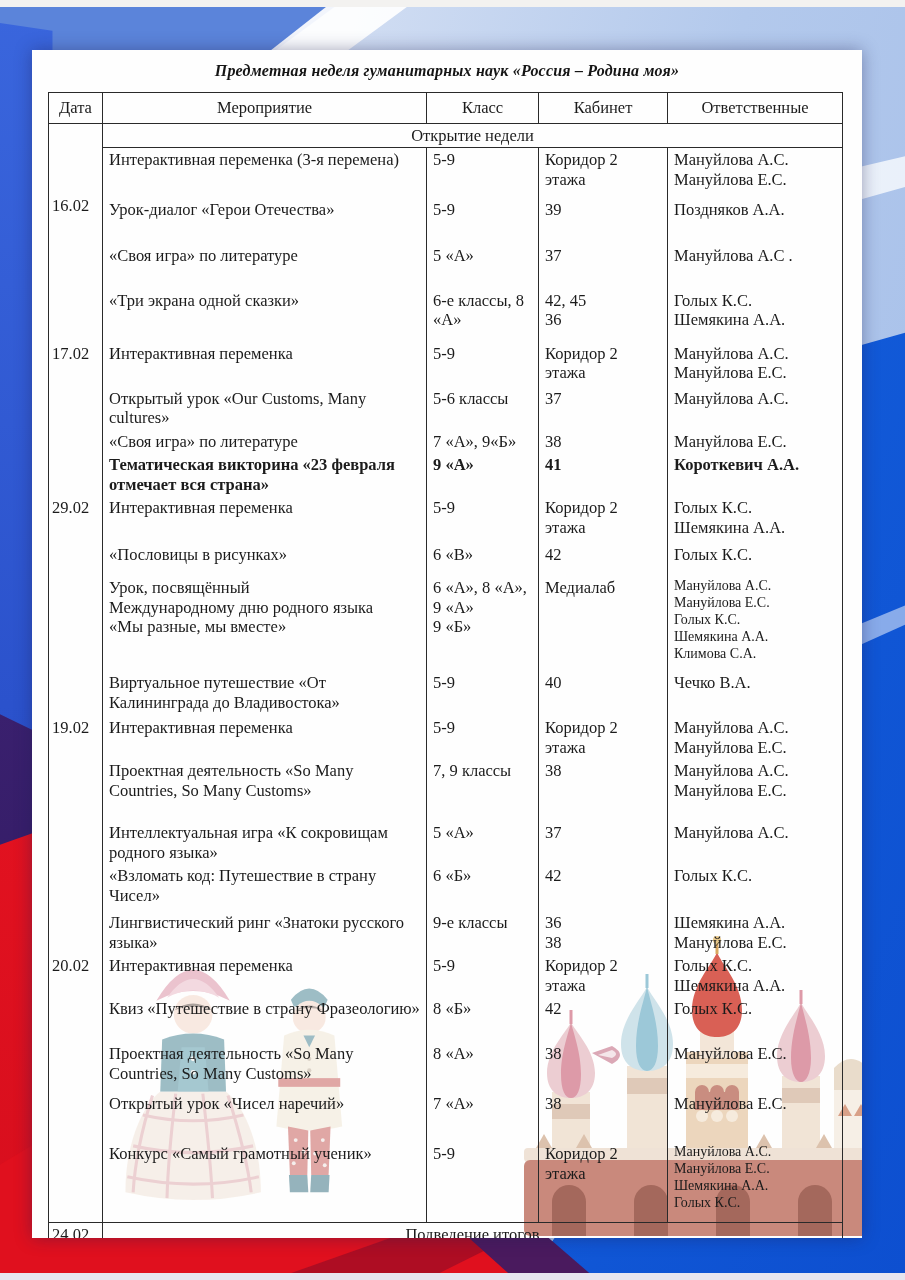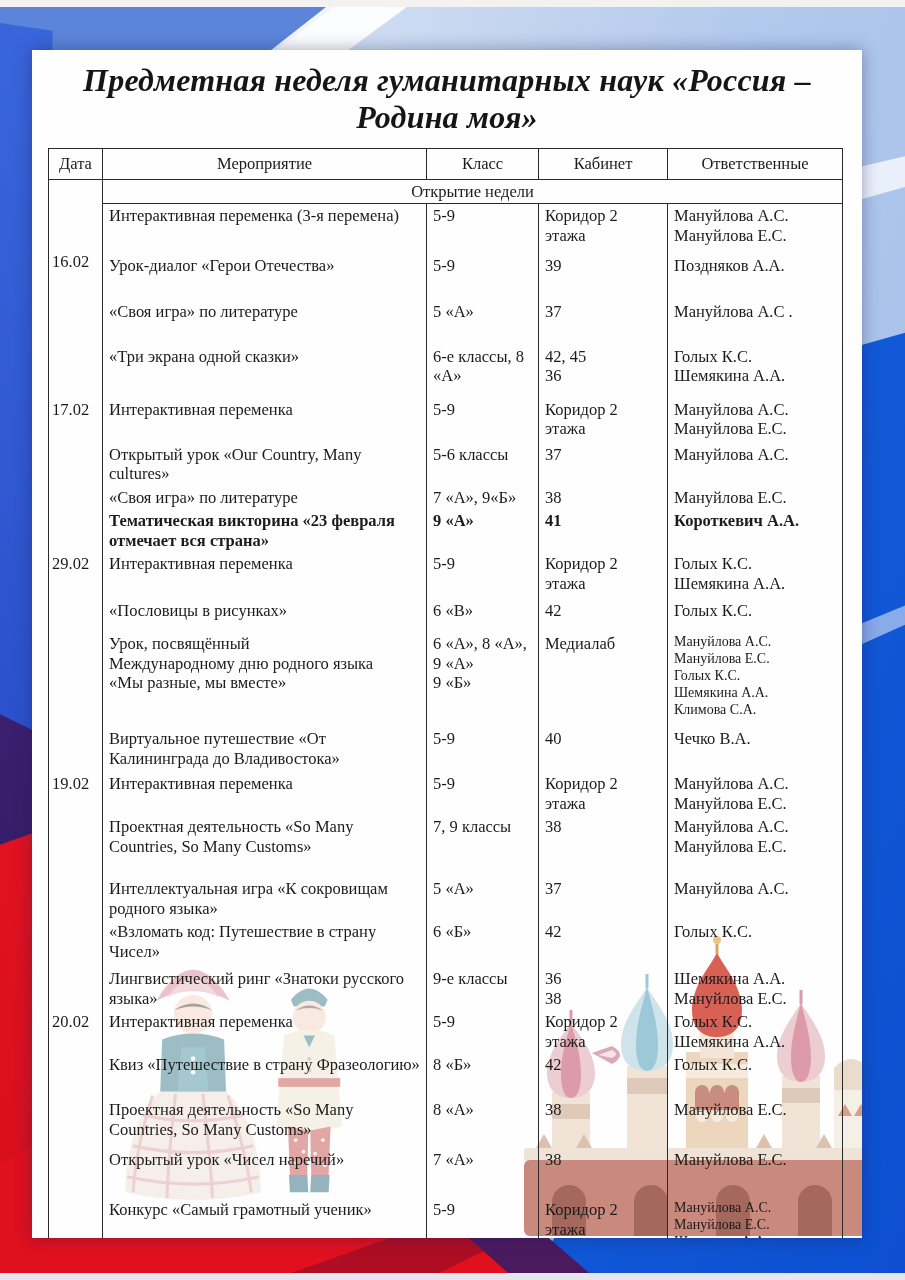--- a/index.html
+++ b/index.html
@@ -22,21 +22,21 @@
                clip-path:polygon(0 66%,6% 64.5%,7% 100%,0 100%);}
   .bg-bottom-red{background:#e0101e;clip-path:polygon(0 91%,7% 88%,52% 95.5%,60% 100%,0 100%);}
   .bg-bottom-crimson{background:#a50d24;opacity:.85;clip-path:polygon(30% 100%,50% 95%,57% 96.5%,47% 100%);}
   .bg-bottom-purple{background:#4a1a5e;clip-path:polygon(51% 96.2%,57.5% 94.8%,66% 100%,57% 100%);}
   .bg-top-gray{background:#f3f2f0;height:7px;left:0;right:0;top:0;position:absolute;}
   .bg-bot-gray{background:#e7e5ef;height:7px;left:0;right:0;bottom:0;position:absolute;}
   
   .page{position:absolute;left:32px;top:50px;width:830px;height:1188px;background:#fefefe;
         box-shadow:0 0 16px rgba(30,30,80,.4);overflow:hidden;}
   .page-title{position:relative;z-index:2;margin:12px 10px 12px 10px;text-align:center;
-              font-size:32px;font-weight:bold;font-style:italic;color:#151515;letter-spacing:.2px;}
+              font-size:16px;font-weight:bold;font-style:italic;color:#151515;letter-spacing:.2px;}
   table.schedule{position:relative;z-index:2;margin-left:16px;margin-top:2px;width:794px;
                  border-collapse:collapse;table-layout:fixed;background:transparent;
                  font-size:16.5px;line-height:1.18;color:#1b1b1b;}
   table.schedule,table.schedule th{border:1.2px solid #2a2a2a;}
   th{font-weight:normal;text-align:center;padding:3px 4px;height:24px;vertical-align:middle;}
   td{border-left:1px solid #2a2a2a;border-right:1px solid #2a2a2a;border-top:none;border-bottom:none;
      padding:2px 6px;vertical-align:top;white-space:pre-line;overflow:hidden;}
   td.date-cell{padding-left:3px;padding-right:2px;}
   td.section-cell,td.summary-cell{text-align:center;vertical-align:middle;white-space:normal;}
   td.section-cell{border-bottom:1.2px solid #2a2a2a;}
@@ -237,21 +237,21 @@
           </tr>
           <tr>
             <td class="date-cell" rowspan="4">17.02</td>
             <td class="event-cell">Интерактивная переменка</td>
             <td class="class-cell">5-9</td>
             <td class="room-cell">Коридор 2 этажа</td>
             <td class="resp-cell">Мануйлова А.С.
 Мануйлова Е.С.</td>
           </tr>
           <tr>
-            <td class="event-cell">Открытый урок «Our Country, Many cultures»</td>
+            <td class="event-cell">Открытый урок «Our Customs, Many cultures»</td>
             <td class="class-cell">5-6 классы</td>
             <td class="room-cell">37</td>
             <td class="resp-cell">Мануйлова А.С.</td>
           </tr>
           <tr>
             <td class="event-cell">«Своя игра» по литературе</td>
             <td class="class-cell">7 «А», 9«Б»</td>
             <td class="room-cell">38</td>
             <td class="resp-cell">Мануйлова Е.С.</td>
           </tr>

